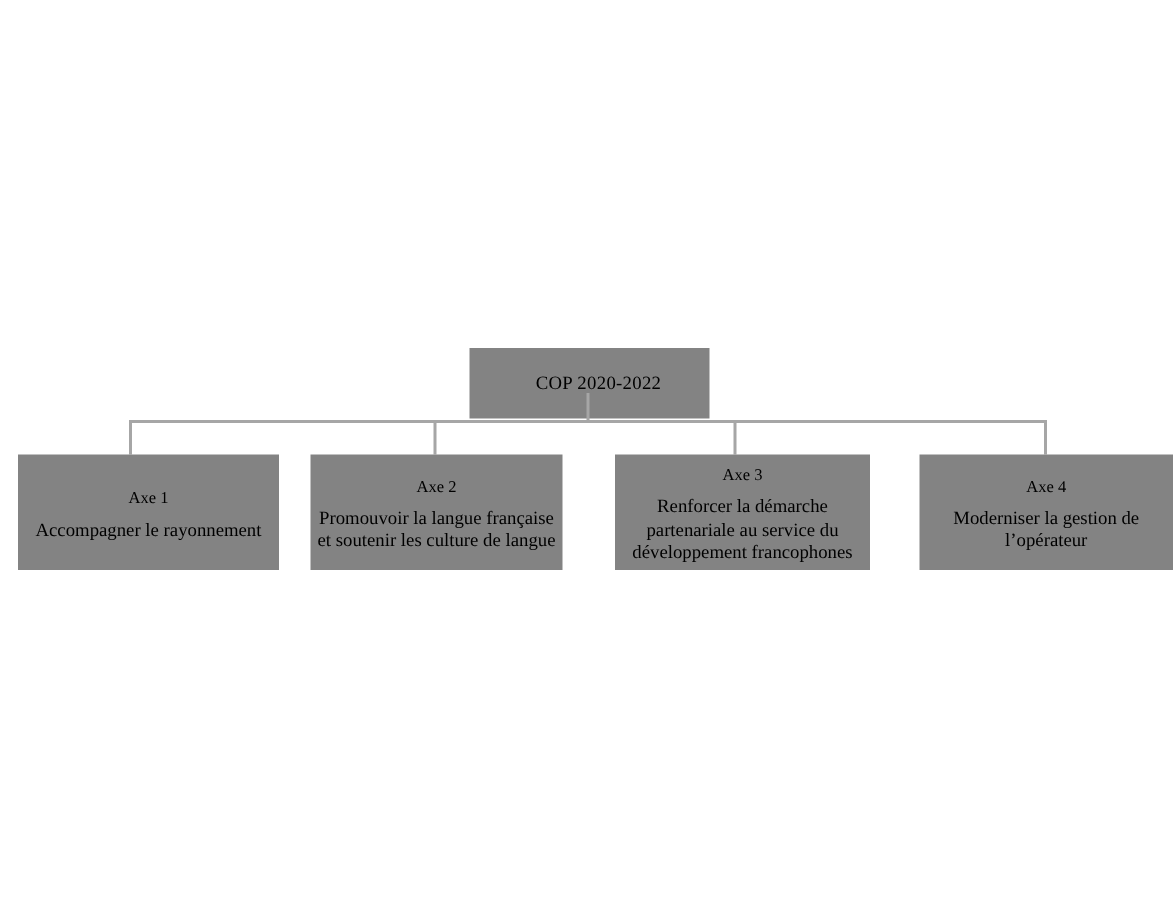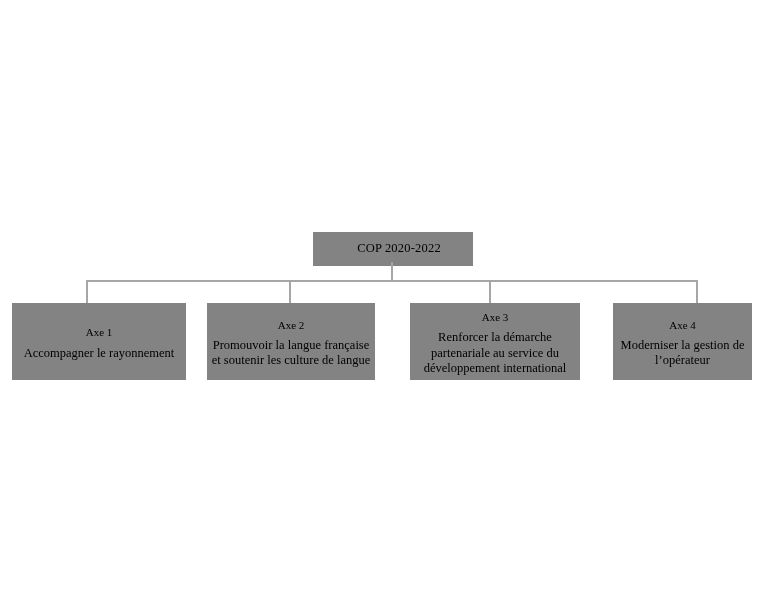--- a/index.html
+++ b/index.html
@@ -45,21 +45,21 @@
   .node .desc {
     font-size: 12.5px;
     white-space: nowrap;
   }
 
   
   #node-root {
     left: 313px;
     top: 232px;
     width: 160px;
-    height: 34px;
+    height: 47px;
     justify-content: center;
     padding-left: 12px;
   }
   #node-root .title {
     font-size: 12.5px;
     letter-spacing: 0.2px;
   }
 
   
   .axis-node {
@@ -67,21 +67,21 @@
     height: 77px;
     padding-top: 4px;
   }
   .axis-node .title {
     margin-bottom: 6px;
   }
 
   #node-axe1 { left: 12px;   width: 174px; }
   #node-axe2 { left: 207px; width: 168px; }
   #node-axe3 { left: 410px; width: 170px; }
-  #node-axe4 { left: 613px; width: 139px; }
+  #node-axe4 { left: 613px; width: 169px; }
 
   
   #node-axe2 .desc {
     position: relative;
     width: 176px;
     left: 0px;
   }
 
   
   .conn {
@@ -138,21 +138,21 @@
       <div>Promouvoir la langue française</div>
       <div>et soutenir les culture de langue</div>
     </div>
   </div>
 
   <div class="node axis-node" id="node-axe3">
     <div class="title">Axe 3</div>
     <div class="desc">
       <div>Renforcer la démarche</div>
       <div>partenariale au service du</div>
-      <div>développement international</div>
+      <div>développement francophones</div>
     </div>
   </div>
 
   <div class="node axis-node" id="node-axe4">
     <div class="title">Axe 4</div>
     <div class="desc">
       <div>Moderniser la gestion de</div>
       <div>l’opérateur</div>
     </div>
   </div>

